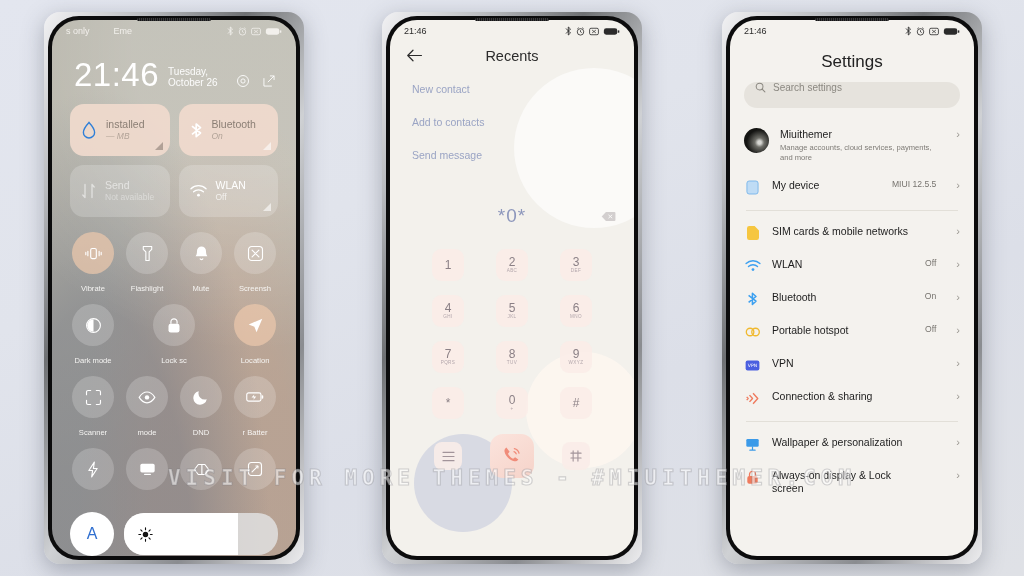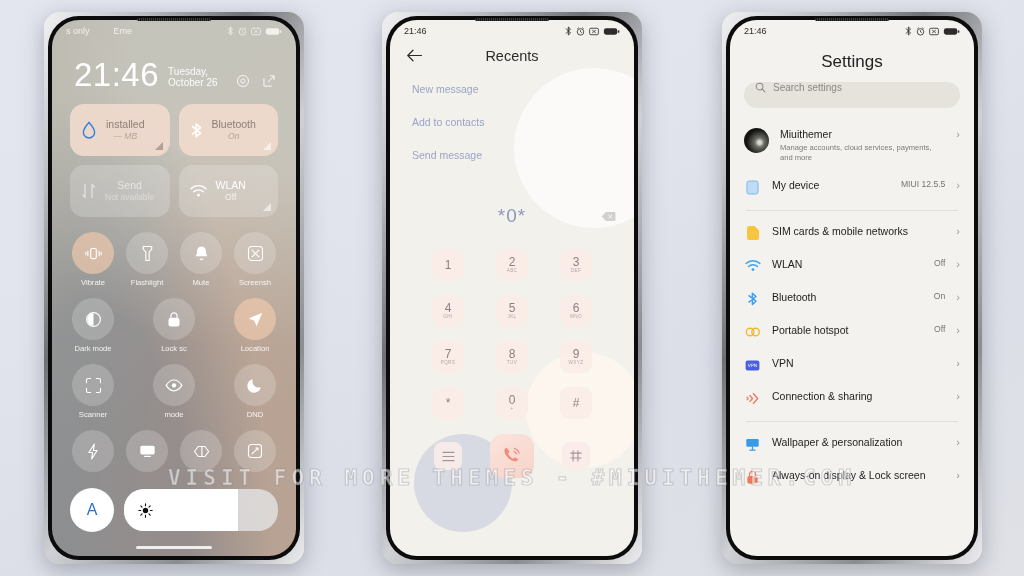--- a/index.html
+++ b/index.html
@@ -64,30 +64,30 @@
   .cc-acts{ margin-left:auto; display:flex; gap:12px; padding-bottom:3px; }
 
   .cc-bigtiles{ display:flex; gap:9px; padding:13px 18px 0 18px; }
   .bigtile{
     flex:1; height:52px; border-radius:14px; position:relative;
     display:flex; align-items:center; gap:9px; padding:0 11px;
     color:#fff;
   }
   .bigtile.on{ background:rgba(240,218,205,.92); }
   .bigtile.off{ background:rgba(255,255,255,.20); }
-  .bt-texts{ display:flex; flex-direction:column; gap:2px; line-height:1.15;align-items:center; }
+  .bt-texts{ display:flex; flex-direction:column; gap:2px; line-height:1.15; }
   .bt-title{ font-size:10.5px; }
   .bt-sub{ font-size:8.5px; opacity:.72; }
   .bigtile.on .bt-title{ color:#8a7e74; }
   .bigtile.on .bt-sub{ color:#9b8f84;font-style:italic; }
   .corner{ position:absolute; right:7px; bottom:6px; opacity:.6; }
 
   .cc-grid{ padding:15px 16px 0 16px; }
   .cc-row{ display:flex; justify-content:space-between; margin-bottom:11px; }
-  .qcell{ width:50px; display:flex; flex-direction:column; align-items:center; gap:4px; }
+  .qcell{ width:50px; display:flex; flex-direction:column; align-items:center; gap:10px; }
   .qbtn{
     width:42px; height:42px; border-radius:50%;
     background:rgba(255,255,255,.20);
     display:flex; align-items:center; justify-content:center;
   }
   .qbtn.accent{ background:rgba(236,200,172,.72); }
   .qlabel{ font-size:7.6px; color:#faf9f7; white-space:nowrap; opacity:.95; }
   .cc-bottom{
     display:flex; align-items:center; gap:10px;
     padding:6px 18px 0 18px;
@@ -177,21 +177,21 @@
   }
   .set-list{ padding:0 0 0 0; }
   .set-row{
     display:flex; gap:11px;
     padding:8px 14px; min-height:30px;
   }
   .set-ico{ width:17px; height:17px; flex:0 0 17px; display:flex; align-items:center; justify-content:center; }
   .set-main{ flex:1; min-width:0; }
   .set-label{ font-size:10.5px; color:#1d1d1d; line-height:1.25; }
   .set-desc{ font-size:7.6px; color:#7e7b76; line-height:1.3; margin-top:2px; }
-  .set-val{ font-size:8.6px; color:#77746f; margin-right:0; }
+  .set-val{ font-size:8.6px; color:#77746f; margin-right:9px; }
   .chev{ color:#9b9892; font-size:11px; }
   .divider{ height:1px; background:#e2dfd8; margin:6px 16px; }
   .avatar{
     width:25px; height:25px; border-radius:50%; flex:0 0 25px;
     background:radial-gradient(circle at 62% 58%, #d6d6d2 0 8%, #6e6e68 22%, #141412 60%);
   }
 
   
   .watermark{
     position:absolute; left:0; right:0; top:466px;
@@ -391,20 +391,30 @@
             <div class="qlabel">mode</div>
           </div>
           <div class="qcell">
             <div class="qbtn">
               <svg width="16" height="16" viewBox="0 0 17 17">
                   <path d="M14.6 10.8A6.6 6.6 0 016.2 2.4a7.2 7.2 0 108.4 8.4z" fill="#fff"></path>
                 </svg>
             </div>
             <div class="qlabel">DND</div>
           </div>
+          <div class="qcell">
+            <div class="qbtn">
+              <svg width="18" height="12" viewBox="0 0 19 12">
+                  <rect x="0.8" y="1.6" width="15" height="8.8" rx="2" stroke="#fff" stroke-width="1.2" fill="none"></rect>
+                  <rect x="16.6" y="4.2" width="1.6" height="3.6" rx="0.8" fill="#fff"></rect>
+                  <path d="M8.8 3.3L5.8 6.6h2.6l-.6 2.4 3-3.4H8.2z" fill="#fff"></path>
+                </svg>
+            </div>
+            <div class="qlabel">r  Batter</div>
+          </div>
         </div>
 
         <div class="cc-row" style="margin-bottom:6px">
           <div class="qcell">
             <div class="qbtn">
               <svg width="12" height="17" viewBox="0 0 12 18">
                   <path d="M7.4 1.2L1.6 10h4L4.6 16.8 10.4 8h-4z" stroke="#fff" stroke-width="1.2" fill="none" stroke-linejoin="round"></path>
                 </svg>
             </div>
             <div class="qlabel"></div>
@@ -489,21 +499,21 @@
       </div>
 
       <div class="dial-header">
         <svg width="17" height="15" viewBox="0 0 18 16" style="position:relative;z-index:6">
             <path d="M16.4 8H2M7.4 2.4L1.8 8l5.6 5.6" stroke="#2b2b2b" stroke-width="1.3" fill="none" stroke-linecap="round" stroke-linejoin="round"></path>
           </svg>
         <div class="dial-title">Recents</div>
       </div>
 
       <div class="dial-menu">
-        <div>New message</div>
+        <div>New contact</div>
         <div>Add to contacts</div>
         <div>Send message</div>
       </div>
 
       <div class="dial-display">
         <div class="dial-num">*0*</div>
         <svg class="dial-back" width="15" height="11" viewBox="0 0 16 12">
             <path d="M5.2 1h9.2a1.2 1.2 0 011.2 1.2v7.6A1.2 1.2 0 0114.4 11H5.2L0.6 6z" fill="#8b8086"></path>
             <path d="M8 4.2l4 3.6M12 4.2l-4 3.6" stroke="#fff" stroke-width="1"></path>
           </svg>

